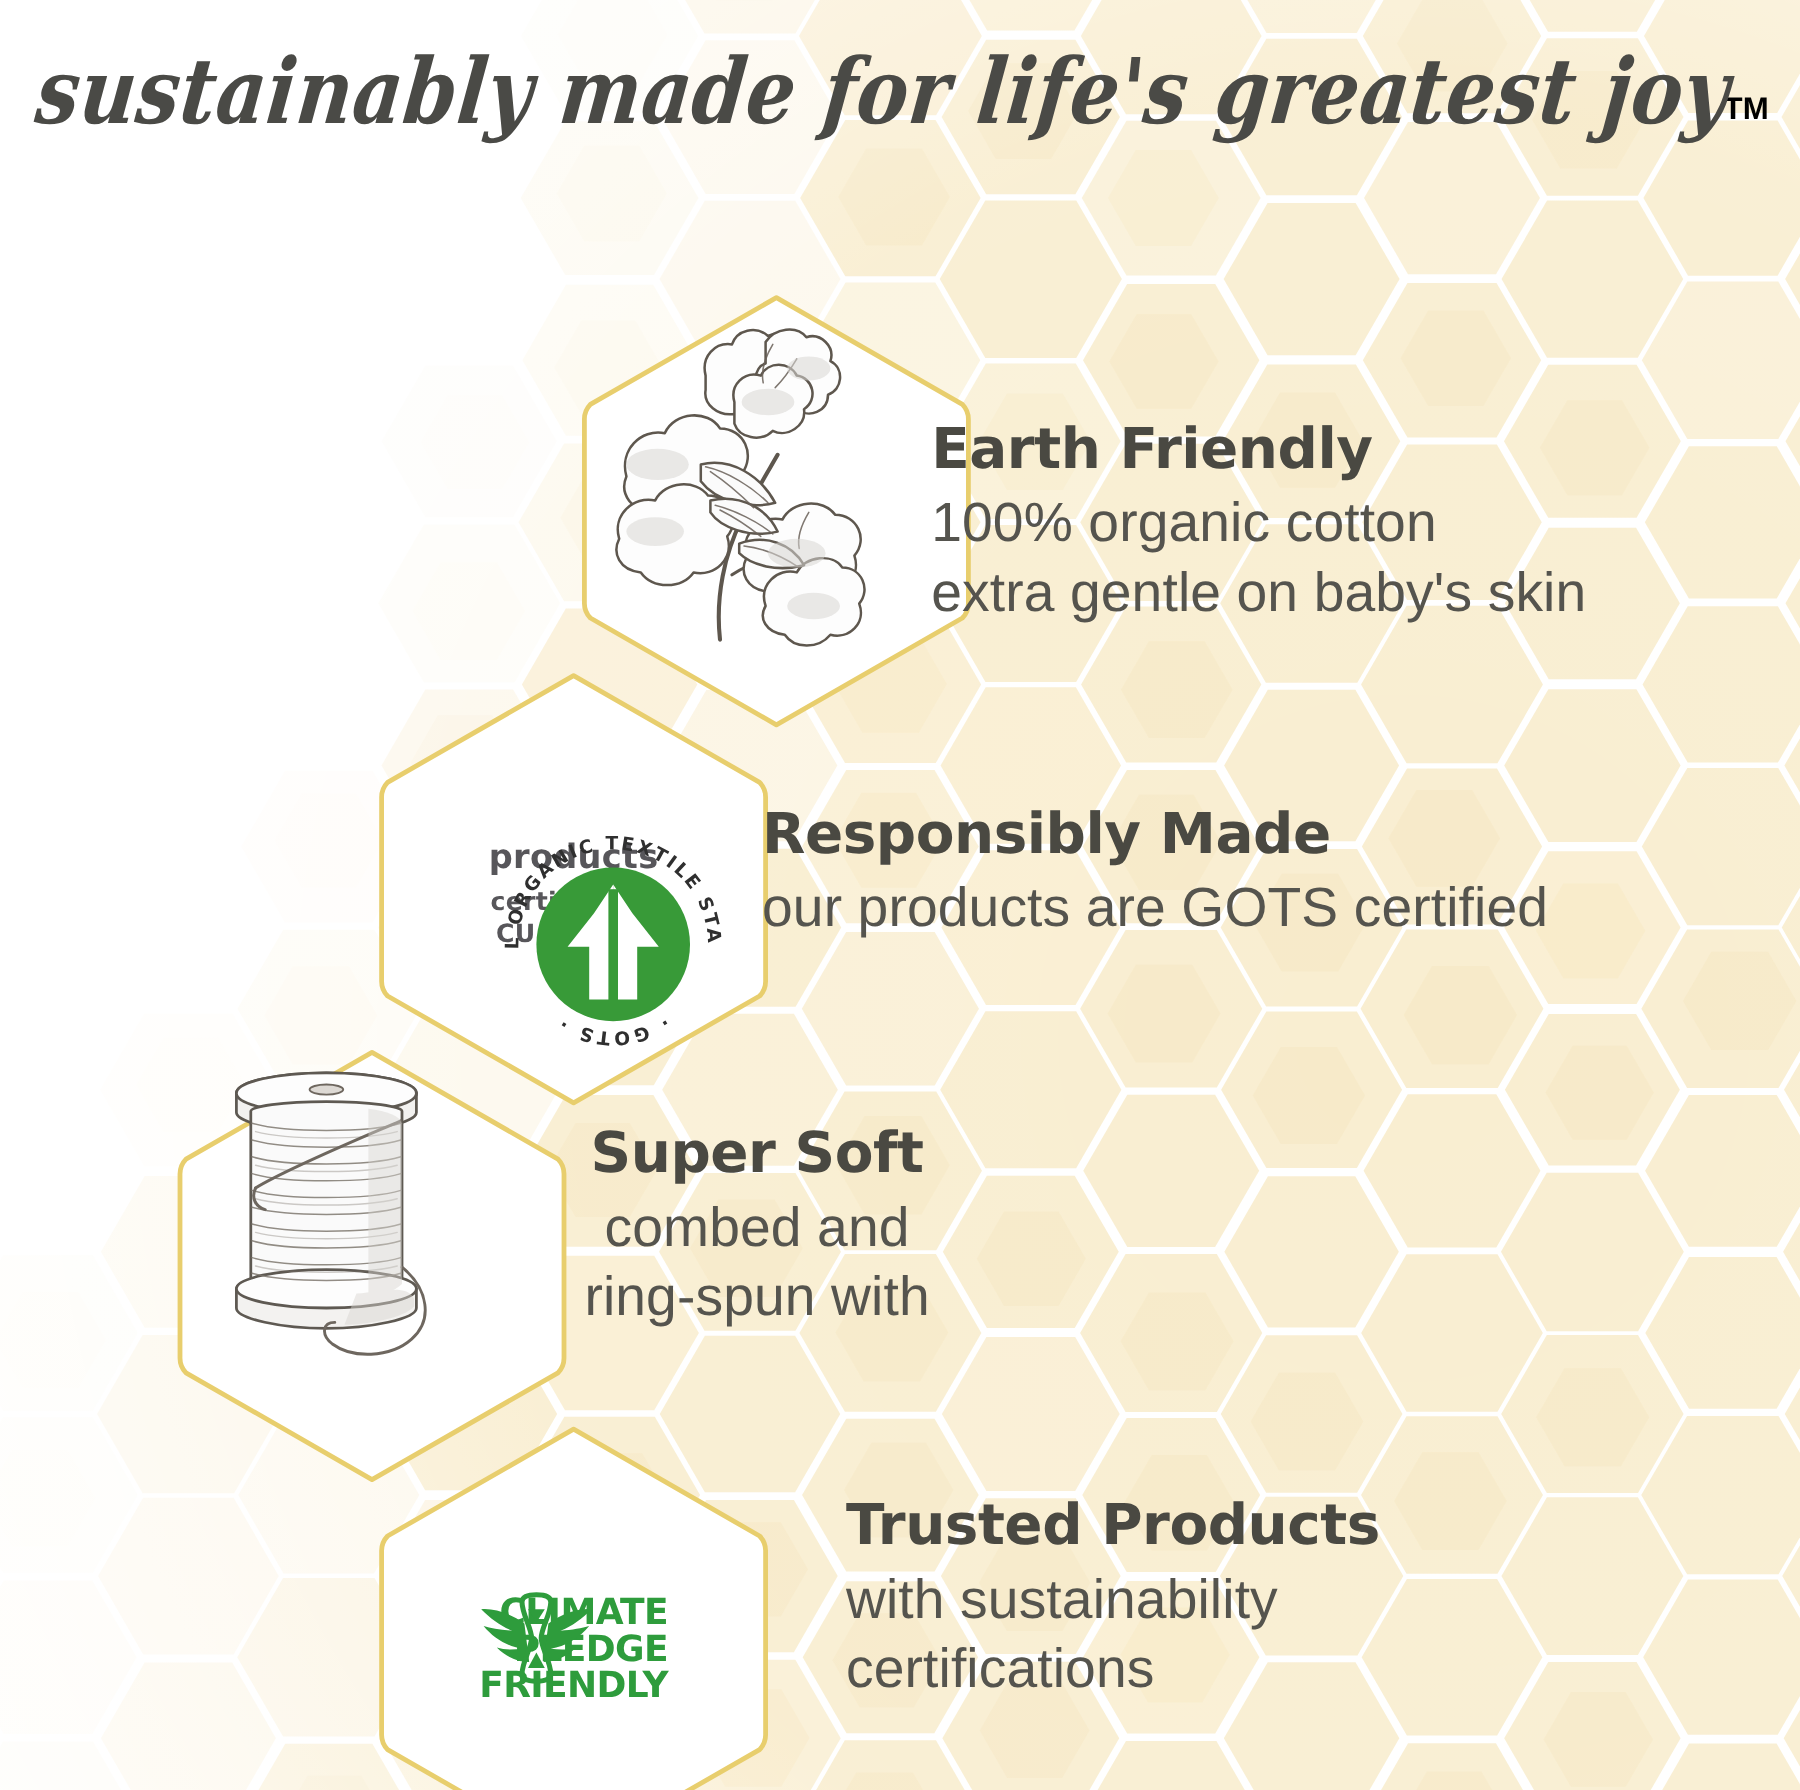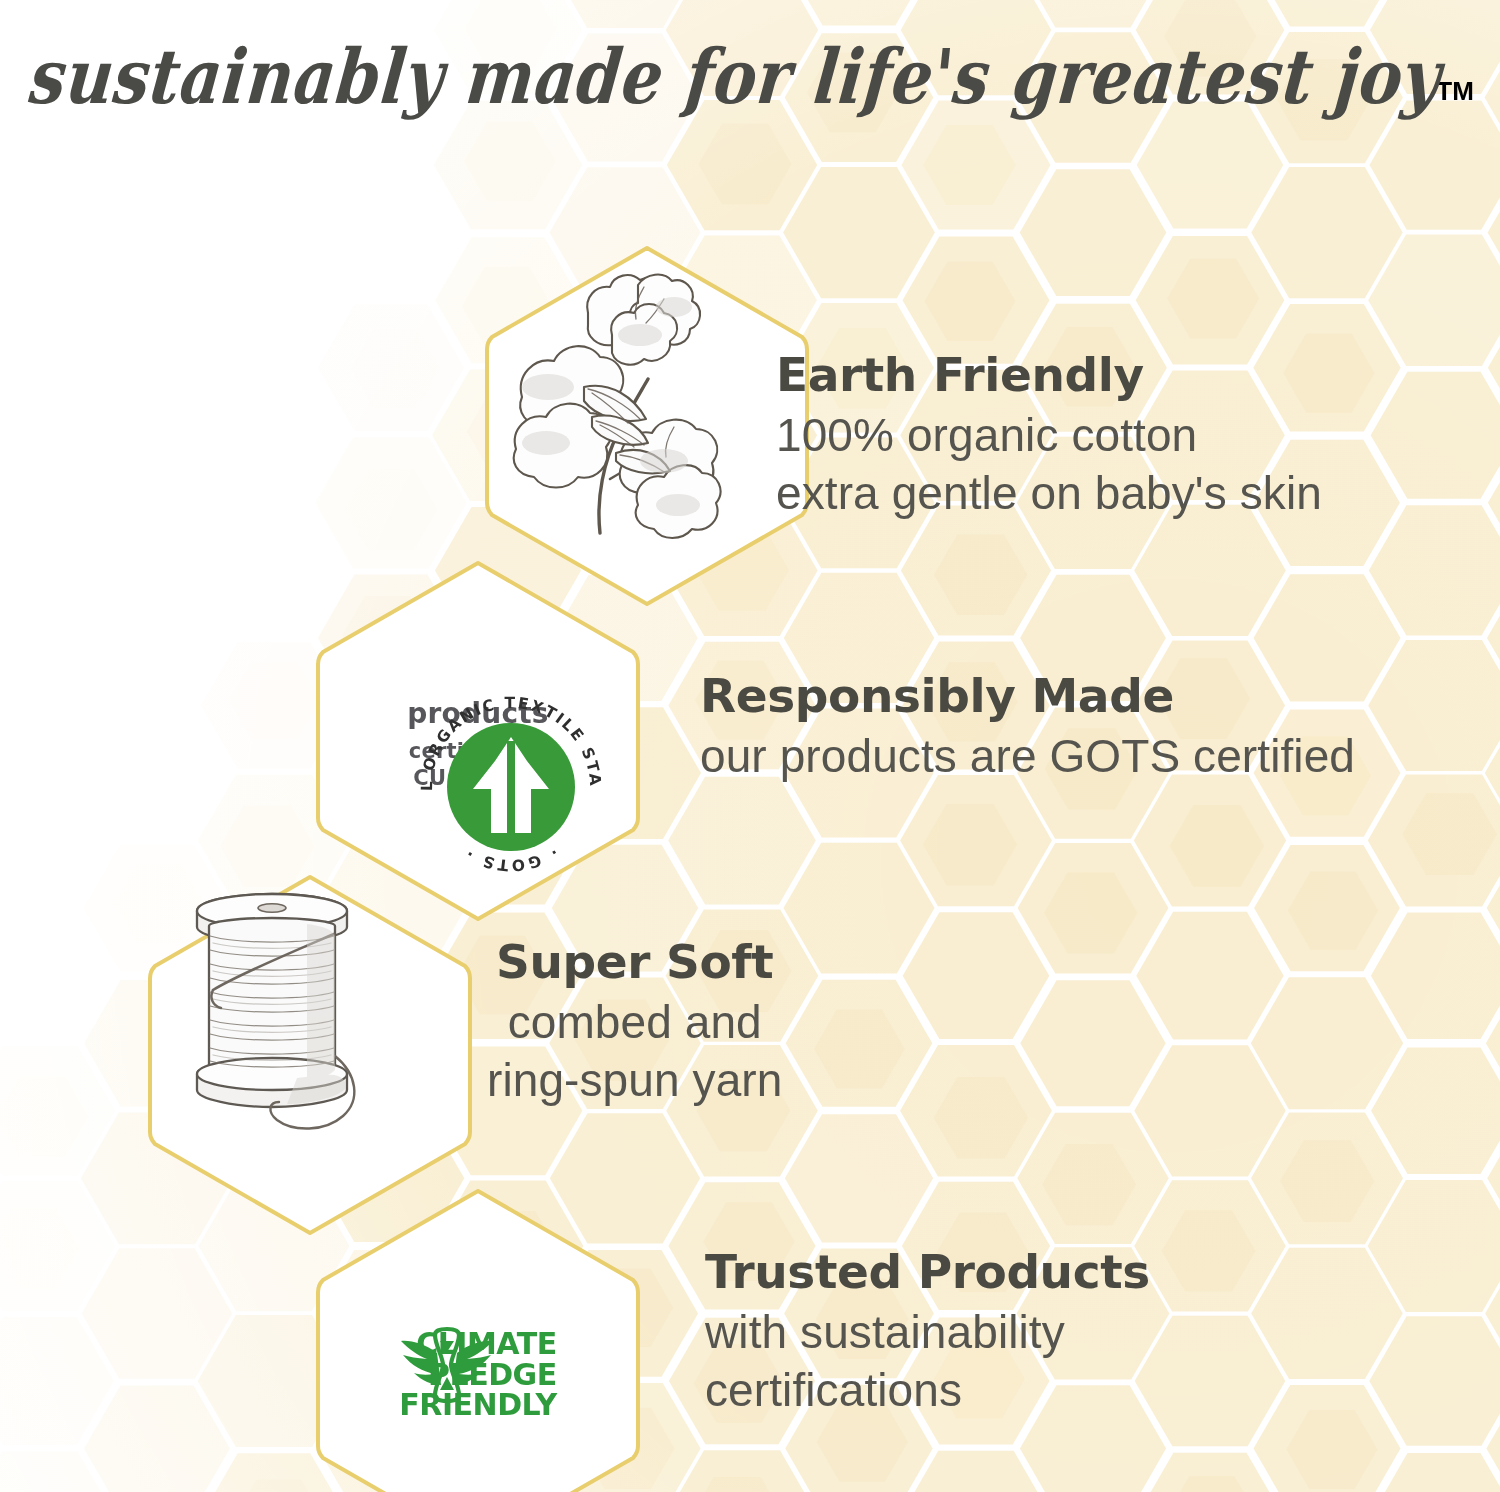--- a/index.html
+++ b/index.html
@@ -437,21 +437,21 @@
         </svg>
         <div class="gots-label">products</div>
         <div class="gots-sub">
           <div>certified by</div>
           <div>CU 831717</div>
         </div>
       </div>
     </div>
   </div>
 
-  <div class="feature-text" style="left:700px;top:669px;">
+  <div class="feature-text" style="left:635px;top:669px;">
     <div class="feature-title">Responsibly Made</div>
     <div class="feature-line">our products are GOTS certified</div>
   </div>
 
   <div class="hexcard" style="left:145px;top:872px;width:330px;height:366px;">
     <svg width="330" height="366" viewBox="0 0 330 366">
       <path d="M165 5 L320 94 A18 18 0 0 1 325 107 L325 259 A18 18 0 0 1 320 272 L165 361 L10 272 A18 18 0 0 1 5 259 L5 107 A18 18 0 0 1 10 94 Z" fill="#ffffff" stroke="#e8ce6d" stroke-width="4" stroke-linejoin="round"></path>
     </svg>
     <div class="hex-inner">
       <svg width="250" height="270" viewBox="0 0 250 270" style="transform:translate(2px,6px);">
@@ -496,21 +496,21 @@
           <path d="M160 46 C176 48 186 52 188 58 L188 192 C182 198 170 202 160 204 Z"></path>
           <path d="M150 200 C172 198 192 192 198 204 L198 211 C190 220 160 226 140 226 Z"></path>
         </g>
       </svg>
     </div>
   </div>
 
   <div class="feature-text" style="left:487px;top:935px;text-align:center;">
     <div class="feature-title">Super Soft</div>
     <div class="feature-line">combed and</div>
-    <div class="feature-line">ring-spun yarn</div>
+    <div class="feature-line">ring-spun with</div>
   </div>
 
   <div class="hexcard" style="left:313px;top:1186px;width:330px;height:366px;">
     <svg width="330" height="366" viewBox="0 0 330 366">
       <path d="M165 5 L320 94 A18 18 0 0 1 325 107 L325 259 A18 18 0 0 1 320 272 L165 361 L10 272 A18 18 0 0 1 5 259 L5 107 A18 18 0 0 1 10 94 Z" fill="#ffffff" stroke="#e8ce6d" stroke-width="4" stroke-linejoin="round"></path>
     </svg>
     <div class="hex-inner">
       <div class="cpf-wrap">
         <div class="cpf-words">
           <div class="cpf-row">CLIMATE</div>

